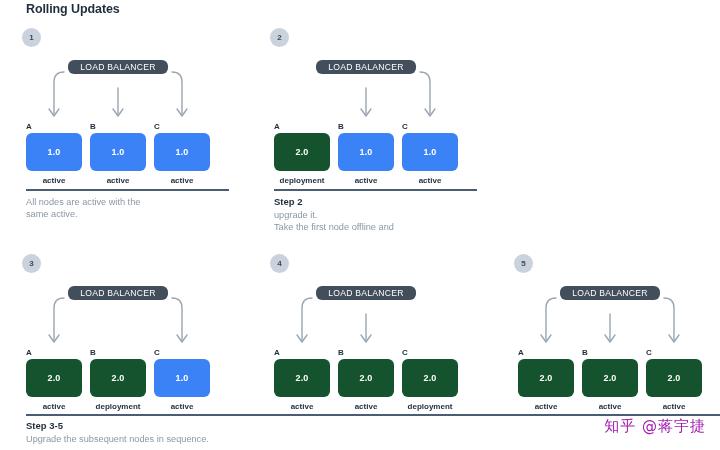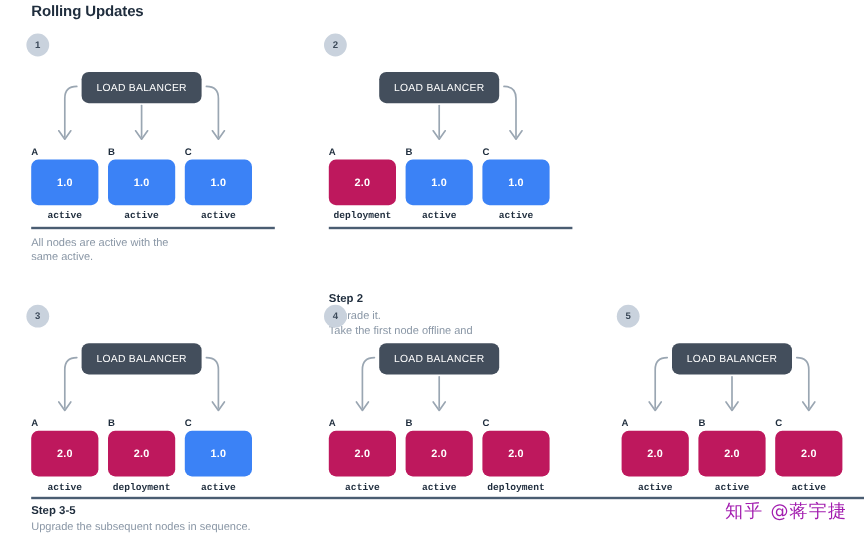--- a/index.html
+++ b/index.html
@@ -47,21 +47,21 @@
     font-weight: bold;
     display: flex;
     align-items: center;
     justify-content: center;
     left: 0;
     top: 0;
   }
 
   .lb-box {
     position: absolute;
-    height: 26px;
+    height: 14px;
     border-radius: 6px;
     background: #434e5c;
     color: #ffffff;
     font-size: 8.6px;
     letter-spacing: 0.25px;
     display: flex;
     align-items: center;
     justify-content: center;
     white-space: nowrap;
   }
@@ -91,29 +91,28 @@
     border-radius: 6px;
     display: flex;
     align-items: center;
     justify-content: center;
     font-size: 9px;
     font-weight: bold;
     color: #ffffff;
     letter-spacing: 0.2px;
   }
   .node-box.v1 { background: #3b82f6; }
-  .node-box.v2 { background: #be185d; }
+  .node-box.v2 { background: #14532d; }
   .node-state {
     margin-top: 5px;
     text-align: center;
     font-size: 8px;
     font-weight: bold;
     color: #1f2d3d;
     white-space: nowrap;
-    font-family: Liberation Mono, monospace;
   }
 
   .divider {
     position: absolute;
     height: 1.5px;
     background: #4a5d72;
   }
 
   .caption {
     position: absolute;
@@ -216,21 +215,21 @@
       <div class="node-state">active</div>
     </div>
     <div class="node" style="left:132px; top:94px;">
       <div class="node-letter">C</div>
       <div class="node-box v1">1.0</div>
       <div class="node-state">active</div>
     </div>
   </div>
 
   <div class="divider" style="left:274px; top:189px; width:203px;"></div>
-  <div class="caption" style="left:274px; top:196px; width:215px;margin-top:48px;">
+  <div class="caption" style="left:274px; top:196px; width:215px;">
     <div class="caption-title">Step 2</div>
     <div class="caption-text">upgrade it.</div>
     <div class="caption-text">Take the first node offline and</div>
   </div>
 
   <div class="panel" style="left:22px; top:254px; width:230px; height:160px;">
     <div class="step-badge">3</div>
 
     <div class="lb-box" style="left:46px; top:32px; width:100px;">LOAD BALANCER</div>
 

